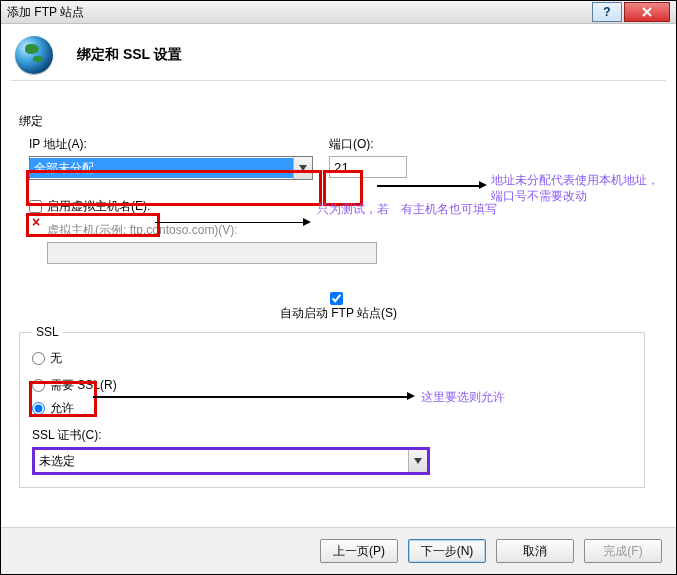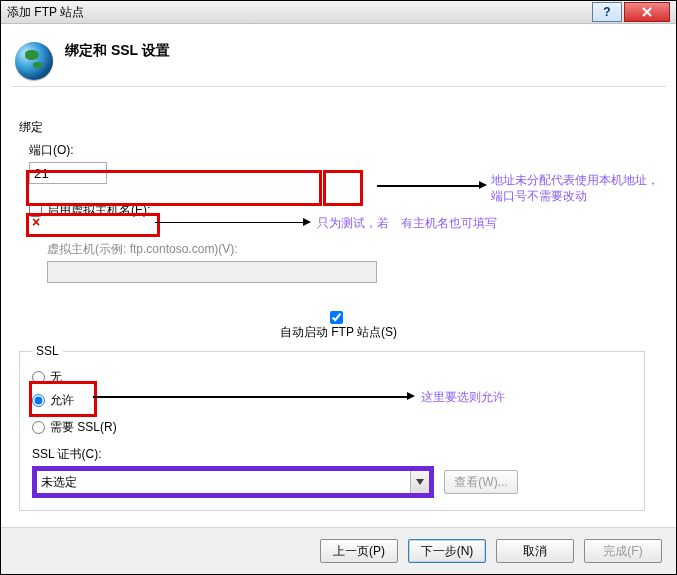--- a/index.html
+++ b/index.html
@@ -3,32 +3,32 @@
 <meta charset="utf-8">
 <style>
   html,body{margin:0;padding:0;font-family:"Microsoft YaHei","Segoe UI",Tahoma,sans-serif;font-size:12px;color:#000;background:#ececec;}
   .window{width:677px;height:575px;background:#fff;border:1px solid #000;box-sizing:border-box;position:relative;}
   .titlebar{height:22px;background:linear-gradient(#f4f4f4,#dcdcdc);border-bottom:1px solid #c0c0c0;display:flex;align-items:center;padding:0 6px;font-size:12px;}
   .titlebar .spacer{flex:1;}
   .titlebar .btn{width:28px;height:18px;border:1px solid #5a7fa0;margin-left:2px;display:flex;align-items:center;justify-content:center;}
   .titlebar .btn.help{background:linear-gradient(#eaf3fb,#cfe3f5);color:#003a6d;font-weight:bold;}
   .titlebar .btn.close{width:44px;background:linear-gradient(#f08585,#d9302e);border-color:#942020;}
   .titlebar .btn.close svg{width:10px;height:10px;}
-  .header{padding:18px 14px 6px;display:flex;}
+  .header{padding:12px 14px 6px;display:flex;align-items:center;gap:12px;}
   .globe{width:38px;height:38px;border-radius:50%;background:radial-gradient(circle at 30% 30%,#bfe8ff 0%,#3fa7e0 35%,#1669b0 70%,#0b3e66 100%);margin-right:12px;position:relative;box-shadow:inset -4px -4px 8px rgba(0,0,0,.25),0 1px 1px rgba(0,0,0,.3);}
   .globe::after{content:"";position:absolute;left:10px;top:8px;width:14px;height:10px;background:#2f8f3a;border-radius:40% 50% 50% 40%;box-shadow:6px 10px 0 -2px #2f8f3a;}
   .header h1{font-size:14px;font-weight:bold;margin:0;}
   .hr{height:1px;background:#dcdcdc;margin:0 10px;}
   .content{position:relative;padding:14px 18px 2px 18px;}
   .section-title{font-size:12px;margin:18px 0 6px 0;}
   .indent{margin-left:10px;}
   .row{display:flex;align-items:flex-start;}
   .field{display:flex;flex-direction:column;}
   .label{margin-bottom:3px;}
-  .combo{display:flex;align-items:center;height:22px;border:5px solid #6d28d9;background:#fff;}
+  .combo{display:flex;align-items:center;height:22px;border:3px solid #6d28d9;background:#fff;}
   .combo.blue-sel{border:1px solid #7a7a7a;}
   .combo.blue-sel .combo-text{background:#3399ff;color:#fff;}
   .combo .combo-text{flex:1;padding:2px 4px;line-height:16px;}
   .combo .arrow{width:18px;height:100%;border-left:1px solid #b5b5b5;background:linear-gradient(#f6f6f6,#dedede);display:flex;align-items:center;justify-content:center;}
   .combo .arrow svg{width:8px;height:6px;}
   .textbox{height:22px;border:1px solid #abadb3;background:#fff;padding:2px 4px;box-sizing:border-box;line-height:16px;}
   .textbox.disabled{background:#f0f0f0;color:#808080;}
   .checkbox,.radio{display:flex;align-items:center;margin:3px 0;}
   .checkbox input,.radio input{margin:0 5px 0 0;}
   .fieldset{border:1px solid #d4d4d4;margin:2px 0 2px;padding:8px 12px 12px;}
@@ -68,86 +68,96 @@
     <h1>绑定和 SSL 设置</h1>
   </div>
   <div class="hr"></div>
 
   <div class="content">
 
     <div class="section-title">绑定</div>
 
     <div class="indent">
       <div class="row" style="gap:18px;">
+        <div class="field" style="width:282px;">
+          <span class="label">IP 地址(A):</span>
+          <div class="combo blue-sel" style="width:282px;">
+            <span class="combo-text">全部未分配</span>
+            <span class="arrow">
+                <svg viewBox="0 0 8 6">
+                  <path d="M0 0 L8 0 L4 6 Z" fill="#404040"></path>
+                </svg>
+              </span>
+          </div>
+        </div>
         <div class="field" style="width:64px;">
           <span class="label">端口(O):</span>
           <input class="textbox" style="width: 78px;" value="21">
         </div>
       </div>
 
       <div class="checkbox" style="margin-top:18px;">
         <input type="checkbox" style="">
         <span>启用虚拟主机名(E):</span>
       </div>
 
-      <div style="margin-left:18px;margin-top:22px;">
+      <div style="margin-left:18px;margin-top:7px;">
         <div class="disabled-text">虚拟主机(示例: ftp.contoso.com)(V):</div>
         <input class="textbox disabled" style="width: 330px; margin-top: 3px;" disabled="" value="">
       </div>
     </div>
 
     <div class="checkbox" style="margin-top:28px;flex-direction:column;">
       <input type="checkbox" checked="" style="">
       <span>自动启动 FTP 站点(S)</span>
     </div>
 
     <fieldset class="fieldset" style="width:600px;">
       <legend>SSL</legend>
       <div class="radio">
         <input type="radio" name="ssl" style="">
         <span>无</span>
       </div>
+      <div class="radio" style="margin-top:10px;">
+        <input type="radio" name="ssl" style="">
+        <span>需要 SSL(R)</span>
+      </div>
       <div class="radio" style="margin-top:6px;">
         <input type="radio" name="ssl" checked="" style="">
         <span>允许</span>
-      </div>
-      <div class="radio" style="margin-top:10px;">
-        <input type="radio" name="ssl" style="">
-        <span>需要 SSL(R)</span>
       </div>
 
       <div style="margin-top:10px;">
         <div>SSL 证书(C):</div>
         <div class="row" style="gap:10px;margin-top:3px;align-items:center;">
           <div class="combo" style="width:392px;">
             <span class="combo-text">未选定</span>
             <span class="arrow">
                 <svg viewBox="0 0 8 6">
                   <path d="M0 0 L8 0 L4 6 Z" fill="#404040"></path>
                 </svg>
               </span>
           </div>
-          <button disabled="" style="height:24px;min-width:74px;border:1px solid #b4b4b4;background:linear-gradient(#fdfdfd,#ececec);color:#9a9a9a;border-radius:2px;font-family:inherit;font-size:12px;">查看(W)...</button>
         </div>
       </div>
     </fieldset>
 
   </div>
 
   <div class="anno red-box" style="left:25px;top:169px;width:290px;height:30px;"></div>
   <div class="anno red-box" style="left:322px;top:169px;width:34px;height:30px;"></div>
   <div class="anno arrow-line" style="left:376px;top:184px;width:104px;"></div>
   <div class="anno arrow-head" style="left:478px;top:180px;"></div>
   <div class="anno red-text" style="left:490px;top:171px;width:176px;">地址未分配代表使用本机地址，端口号不需要改动</div>
 
   <div class="anno red-box" style="left:25px;top:212px;width:128px;height:18px;"></div>
   <span class="cross" style="left:31px;top:213px;">×</span>
   <div class="anno arrow-line short" style="left:154px;top:221px;width:150px;"></div>
   <div class="anno arrow-head" style="left:302px;top:217px;"></div>
-  <div class="anno red-text" style="left:316px;top:214px;width:220px;">只为测试，若　有主机名也可填写</div>
+  <div class="anno red-text" style="left:316px;top:200px;width:220px;">只为测试，若　有主机名也可填写</div>
 
   <div class="anno red-box" style="left:28px;top:380px;width:62px;height:30px;"></div>
   <div class="anno arrow-line" style="left:92px;top:395px;width:316px;"></div>
   <div class="anno arrow-head" style="left:406px;top:391px;"></div>
   <div class="anno red-text" style="left:420px;top:388px;">这里要选则允许</div>
 
   <div class="footer">
     <button>上一页(P)</button>
     <button class="default">下一步(N)</button>
     <button>取消</button>

